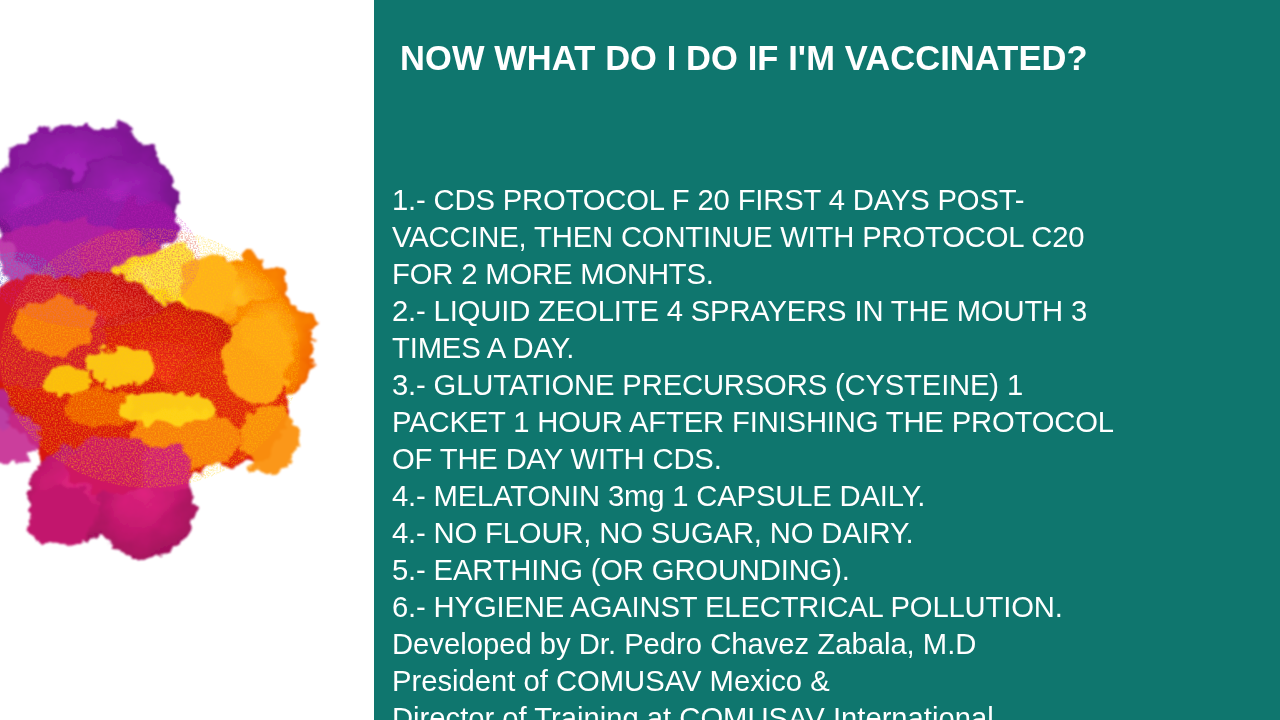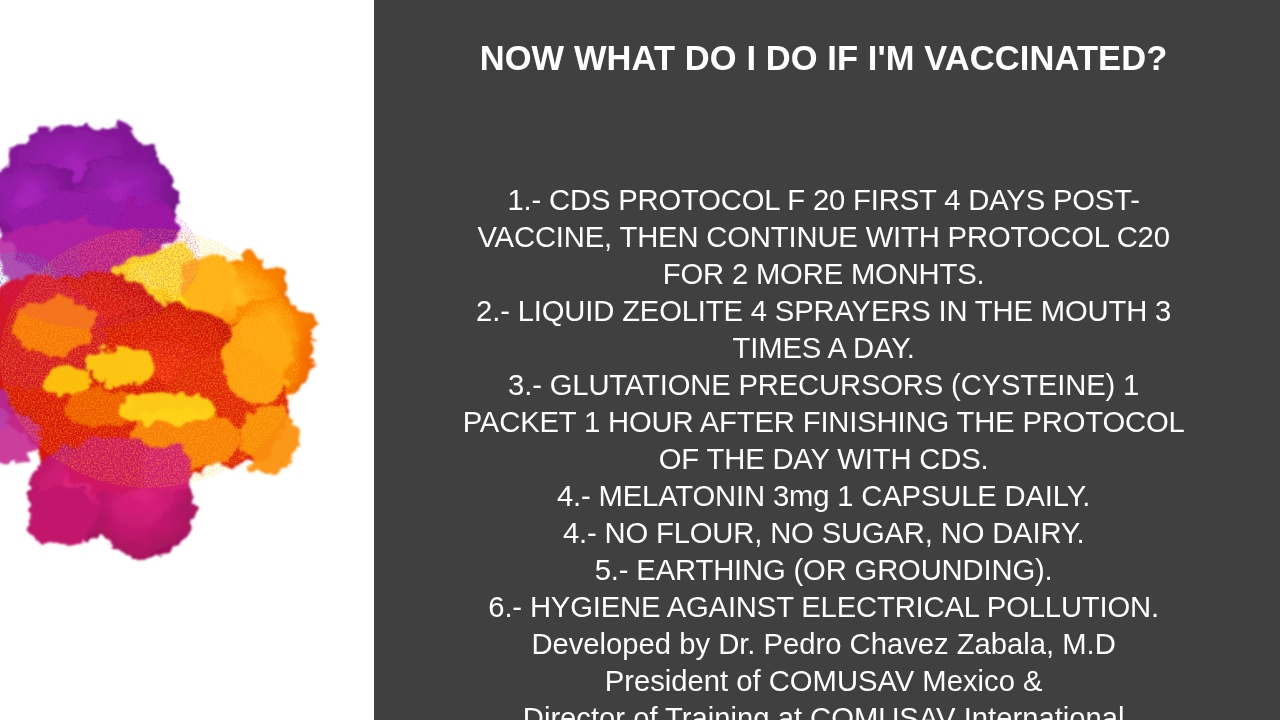--- a/index.html
+++ b/index.html
@@ -35,22 +35,21 @@
   }
   #ink-splash svg { display: block; }
 
   
   #content-panel {
     position: absolute;
     left: 374px;
     top: 0;
     width: 906px;
     height: 720px;
-    background: #404040;
-    text-align: center;
+    background: #0f766e;
   }
   #headline {
     position: absolute;
     left: 26px;
     top: 37px;
     width: 860px;
     color: #ffffff;
     font-size: 35px;
     font-weight: bold;
     letter-spacing: 0.1px;

